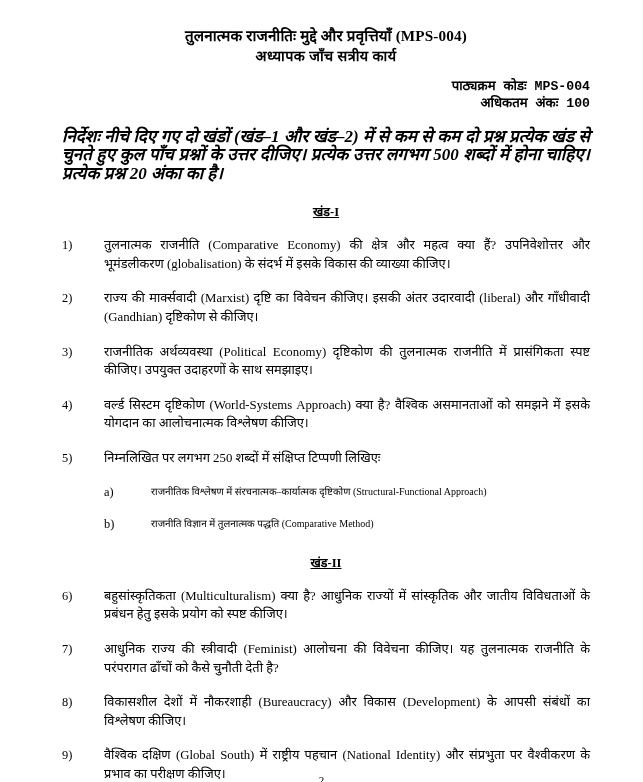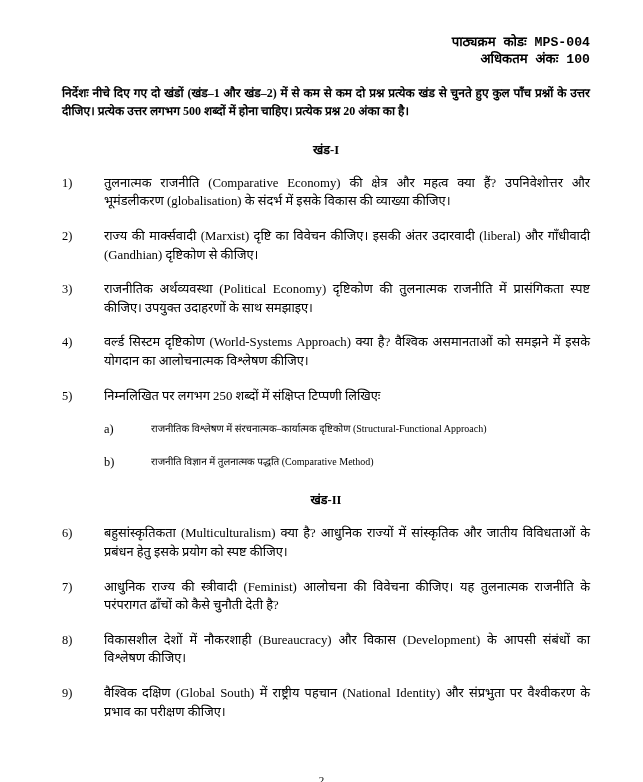--- a/index.html
+++ b/index.html
@@ -53,34 +53,36 @@
     line-height: 16.5px;
   }
   .meta-line {
     white-space: nowrap;
     font-family: Liberation Mono, monospace;
   }
 
   
   .instructions {
     margin-top: 16px;
-    font-size: 12px;
+    font-size: 17px;
     font-weight: bold;
     line-height: 18.4px;
     text-align: justify;
     text-justify: inter-word;
+    font-style: italic;
   }
 
   
   .section-heading {
     text-align: center;
     font-size: 12.6px;
     font-weight: bold;
     margin-top: 20px;
     margin-bottom: 3px;
+    text-decoration: underline;
   }
   .section-heading.second {
     margin-top: 20px;
   }
 
   
   .q-list {
     margin: 0;
     padding: 0;
   }
@@ -135,20 +137,24 @@
     text-align: center;
     font-size: 11px;
     line-height: 12px;
   }
 </style>
 </head>
 <body>
 
 <div class="page">
 
+  <div class="doc-title-block">
+    <div class="doc-title">तुलनात्मक राजनीतिः मुद्दे और प्रवृत्तियाँ (MPS-004)</div>
+    <div class="doc-subtitle">अध्यापक जाँच सत्रीय कार्य</div>
+  </div>
 
   <div class="meta-block">
     <div class="meta-line">पाठ्यक्रम कोडः MPS-004</div>
     <div class="meta-line">अधिकतम अंकः 100</div>
   </div>
 
   <div class="instructions">निर्देशः नीचे दिए गए दो खंडों (खंड–1 और खंड–2) में से कम से कम दो प्रश्न प्रत्येक खंड से चुनते हुए कुल पाँच प्रश्नों के उत्तर दीजिए। प्रत्येक उत्तर लगभग 500 शब्दों में होना चाहिए। प्रत्येक प्रश्न 20 अंका का है।</div>
 
   <div class="section-heading">खंड-I</div>
 

